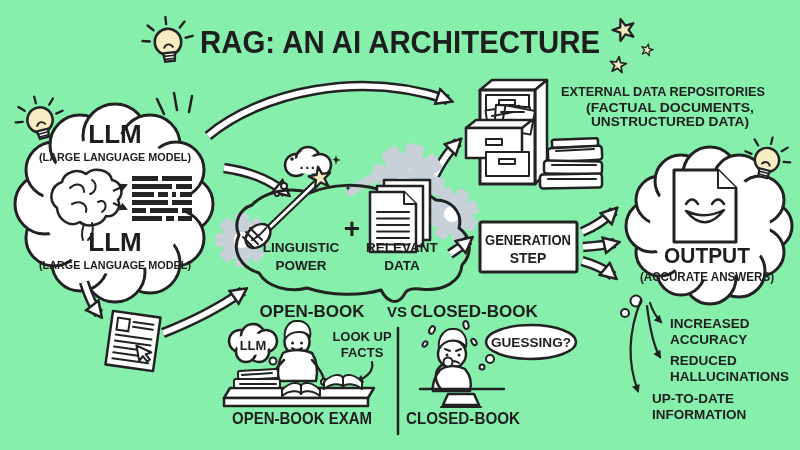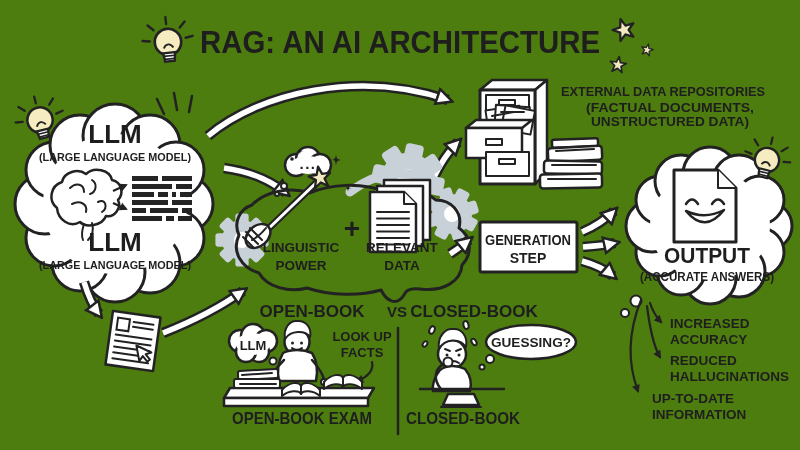--- a/index.html
+++ b/index.html
@@ -1,16 +1,16 @@
 <!DOCTYPE html>
 <html><head>
 <meta charset="utf-8">
 <style>
   html,body{margin:0;padding:0;background:#ffffff;}
-  .stage{width:800px;height:450px;position:relative;background:#4d7c0f;overflow:hidden;}
+  .stage{width:800px;height:450px;position:relative;background:#86efac;overflow:hidden;}
   .t{font-family:"Liberation Sans","DejaVu Sans",sans-serif;font-weight:bold;fill:#1e1e1e;text-anchor:middle;}
   .ts{text-anchor:start;}
   .ln{stroke:#222;stroke-width:2.5;fill:none;stroke-linecap:round;stroke-linejoin:round;}
   .ln2{stroke:#222;stroke-width:2;fill:none;stroke-linecap:round;stroke-linejoin:round;}
   .shape{fill:#fff;stroke:#222;stroke-width:2.5;stroke-linejoin:round;stroke-linecap:round;}
   .shape2{fill:#fff;stroke:#222;stroke-width:2;stroke-linejoin:round;}
   .shape3{fill:#fff;stroke:#222;stroke-width:3;stroke-linejoin:round;}
   .cloudc{fill:#fff;stroke:#222;stroke-width:3;}
   .mask{fill:#fff;stroke:none;}
   .tubeO{fill:none;stroke:#222;stroke-width:10.5;stroke-linecap:butt;}

